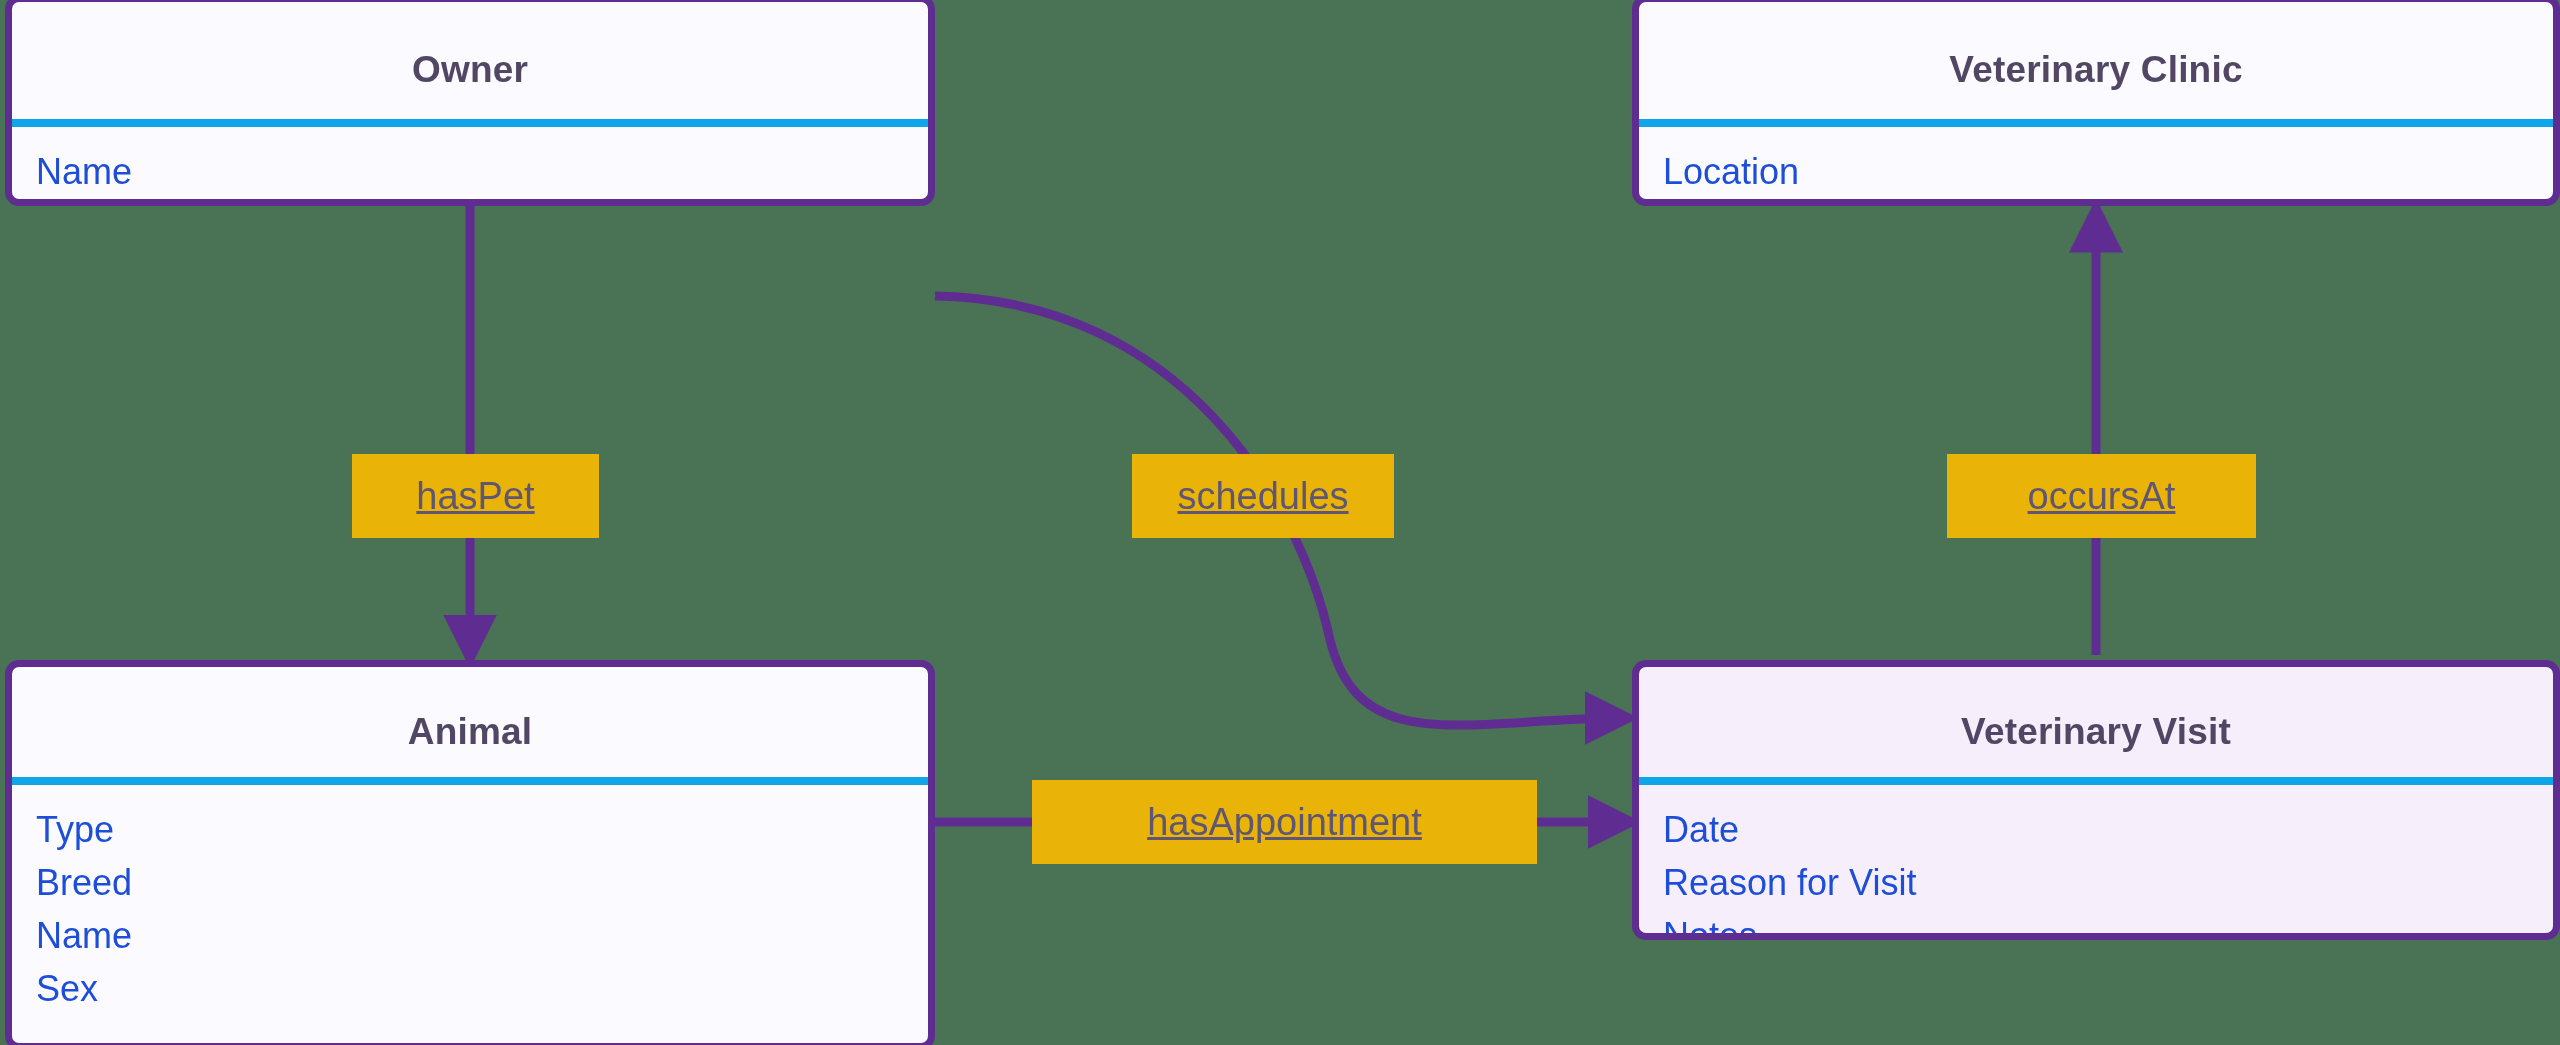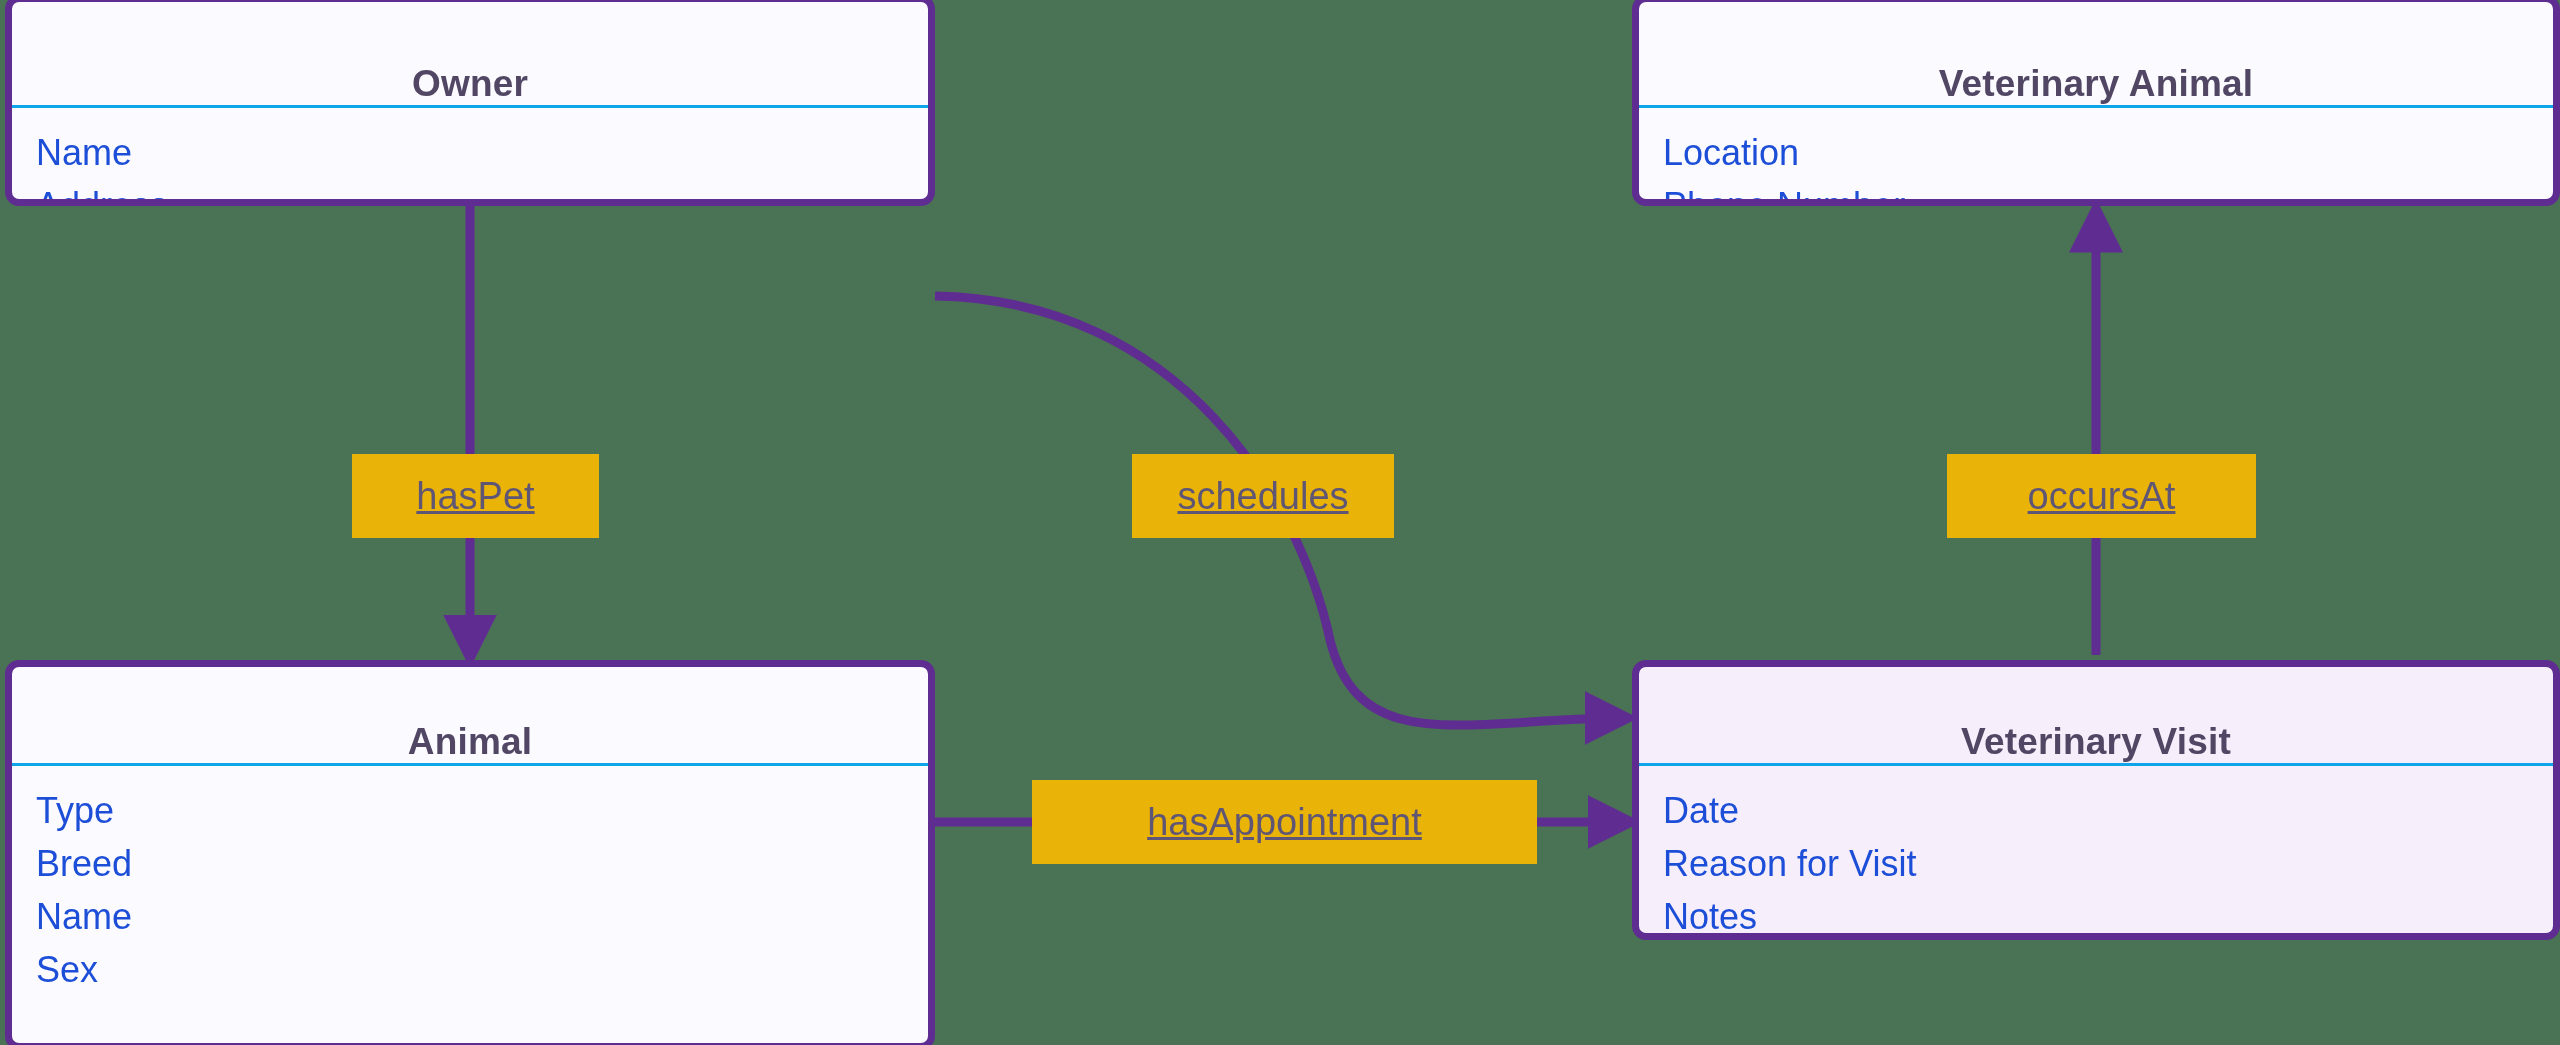--- a/index.html
+++ b/index.html
@@ -26,23 +26,24 @@
     overflow: hidden;
     z-index: 3;
   }
   .entity.tinted { background: #f6effb; }
 
   .entity-header {
     box-sizing: border-box;
     width: 100%;
     height: 98px;
     display: flex;
-    align-items: flex-end;
+    align-items: center;
     justify-content: center;
-    border-bottom: 3px solid #0ea5e9;
+    border-bottom: 8px solid #0ea5e9;
+    margin-top: 19px;
   }
   .entity-title {
     font-size: 37px;
     font-weight: bold;
     color: #514764;
     letter-spacing: 0.2px;
   }
   .entity-body {
     box-sizing: border-box;
     padding: 18px 24px 10px 24px;
@@ -121,21 +122,21 @@
     </div>
     <div class="entity-body">
       <div class="attr">Name</div>
       <div class="attr">Address</div>
 
     </div>
   </div>
 
   <div class="entity" id="entity-clinic">
     <div class="entity-header">
-      <span class="entity-title">Veterinary Animal</span>
+      <span class="entity-title">Veterinary Clinic</span>
     </div>
     <div class="entity-body">
       <div class="attr">Location</div>
       <div class="attr">Phone Number</div>
 
     </div>
   </div>
 
   <div class="entity" id="entity-animal">
     <div class="entity-header">

